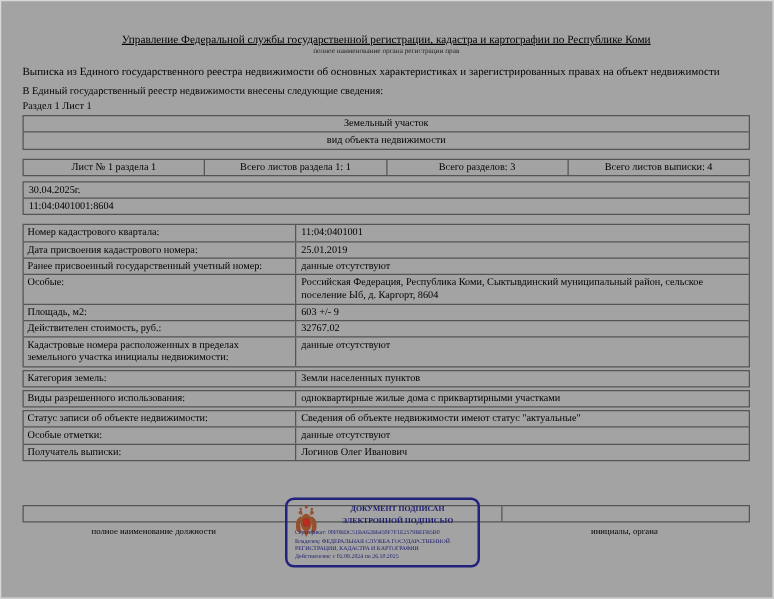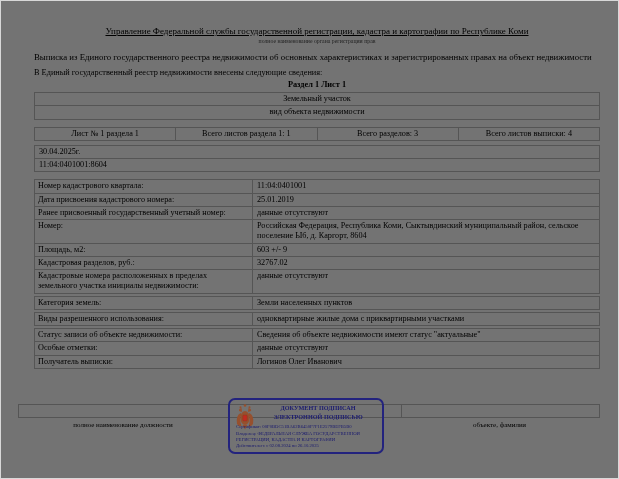--- a/index.html
+++ b/index.html
@@ -11,29 +11,29 @@
   }
   *{box-sizing:border-box;margin:0;padding:0;}
   html,body{width:619px;height:479px;}
   body{
     background:#fff;
     font-family:"Liberation Serif","DejaVu Serif",serif;
     color:#000;
     position:relative;
     overflow:hidden;
   }
-  .page{position:absolute;inset:0;border:1px solid #d8d8d8;background:#737373;padding-left:16px;}
+  .page{position:absolute;inset:0;border:1px solid #d8d8d8;background:#a3a3a3;}
   .content{padding:25px 18px 0 17px;font-size:8px;line-height:1.25;}
 
   .org-name{font-size:9px;text-align:center;text-decoration:underline;}
   .org-caption{font-size:5.8px;text-align:center;margin-top:1px;color:#222;}
   .doc-title{font-size:8.8px;text-align:left;margin-top:7px;font-family:Liberation Serif, serif;}
   .section-title{font-size:8.8px;text-align:center;margin-top:11px;}
   .intro{font-size:8.3px;margin-top:5px;}
-  .sheet-label{font-size:8.3px;text-align:center;margin-top:1px;font-weight:bold;}
+  .sheet-label{font-size:8.3px;text-align:left;margin-top:1px;}
 
   .tbl{border:1px solid var(--table_border);margin-top:7px;font-size:8.2px;}
   .tbl.mt2{margin-top:2px;}
   .tbl.mt4{margin-top:4px;}
   .trow{display:flex;}
   .trow + .trow{border-top:1px solid var(--table_border);}
   .cell-full{flex:1;padding:1px 4px;}
   .center{text-align:center;}
   .lbl{width:218px;flex:none;border-right:1px solid var(--table_border);padding:1px 4px 1px 3px;}
   .val{flex:1;padding:1px 4px;}
@@ -114,29 +114,29 @@
       </div>
       <div class="trow">
         <div class="lbl">Дата присвоения кадастрового номера:</div>
         <div class="val">25.01.2019</div>
       </div>
       <div class="trow">
         <div class="lbl">Ранее присвоенный государственный учетный номер:</div>
         <div class="val">данные отсутствуют</div>
       </div>
       <div class="trow">
-        <div class="lbl">Номер:</div>
+        <div class="lbl">Особые:</div>
         <div class="val">Российская Федерация, Республика Коми, Сыктывдинский муниципальный район, сельское поселение Ыб, д. Каргорт, 8604</div>
       </div>
       <div class="trow">
         <div class="lbl">Площадь, м2:</div>
         <div class="val">603 +/- 9</div>
       </div>
       <div class="trow">
-        <div class="lbl">Кадастровая разделов, руб.:</div>
+        <div class="lbl">Действителен стоимость, руб.:</div>
         <div class="val">32767.02</div>
       </div>
       <div class="trow">
         <div class="lbl">Кадастровые номера расположенных в пределах земельного участка инициалы недвижимости:</div>
         <div class="val">данные отсутствуют</div>
       </div>
     </div>
 
     <div class="tbl mt2">
       <div class="trow">
@@ -167,21 +167,21 @@
       </div>
     </div>
   </div>
 
   <div class="sig-row">
     <div class="sig-cell c1"></div>
     <div class="sig-cell c2"></div>
     <div class="sig-cell c3"></div>
   </div>
   <div class="sig-label left">полное наименование должности</div>
-  <div class="sig-label right">объекте, фамилия</div>
+  <div class="sig-label right">инициалы, органа</div>
 
   <div class="stamp">
     <svg class="eagle" width="20" height="28" viewBox="0 0 40 54">
       <g style="fill:var(--eagle_brown,#96502e)">
         <circle cx="20" cy="4" r="2.6"></circle>
         <circle cx="11" cy="7.5" r="2"></circle>
         <circle cx="29" cy="7.5" r="2"></circle>
         <path d="M13 9 Q7 10 8 15 L14 17 Z"></path>
         <path d="M27 9 Q33 10 32 15 L26 17 Z"></path>
         <ellipse cx="20" cy="29" rx="9" ry="14"></ellipse>

